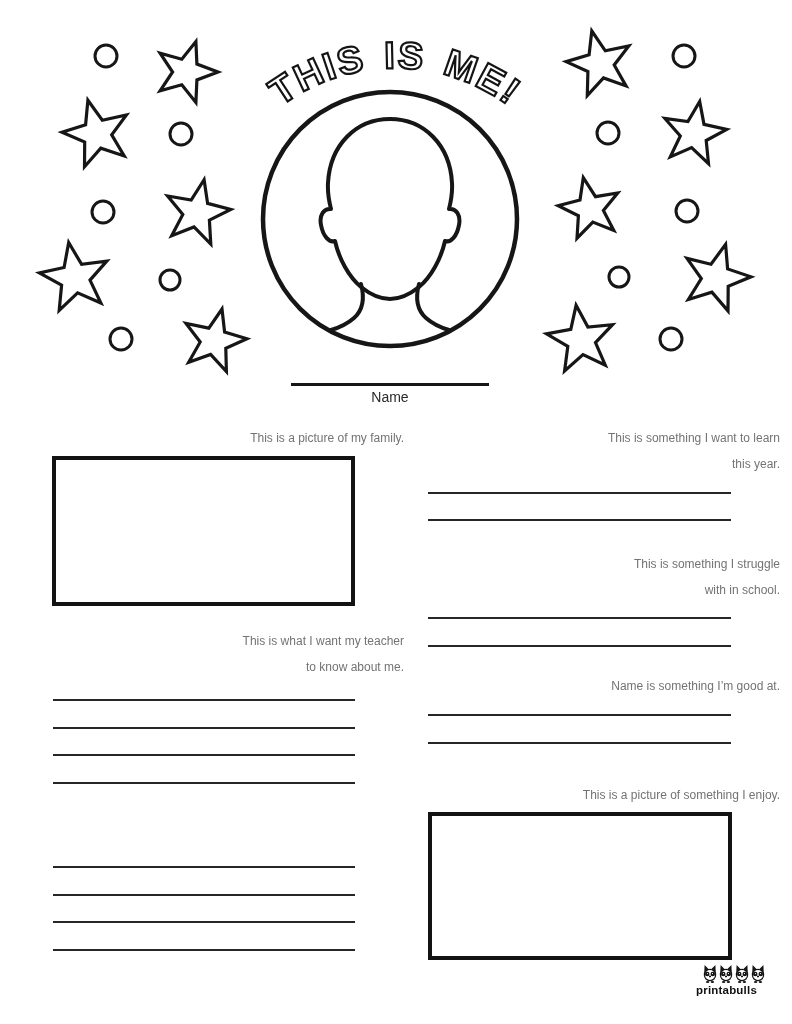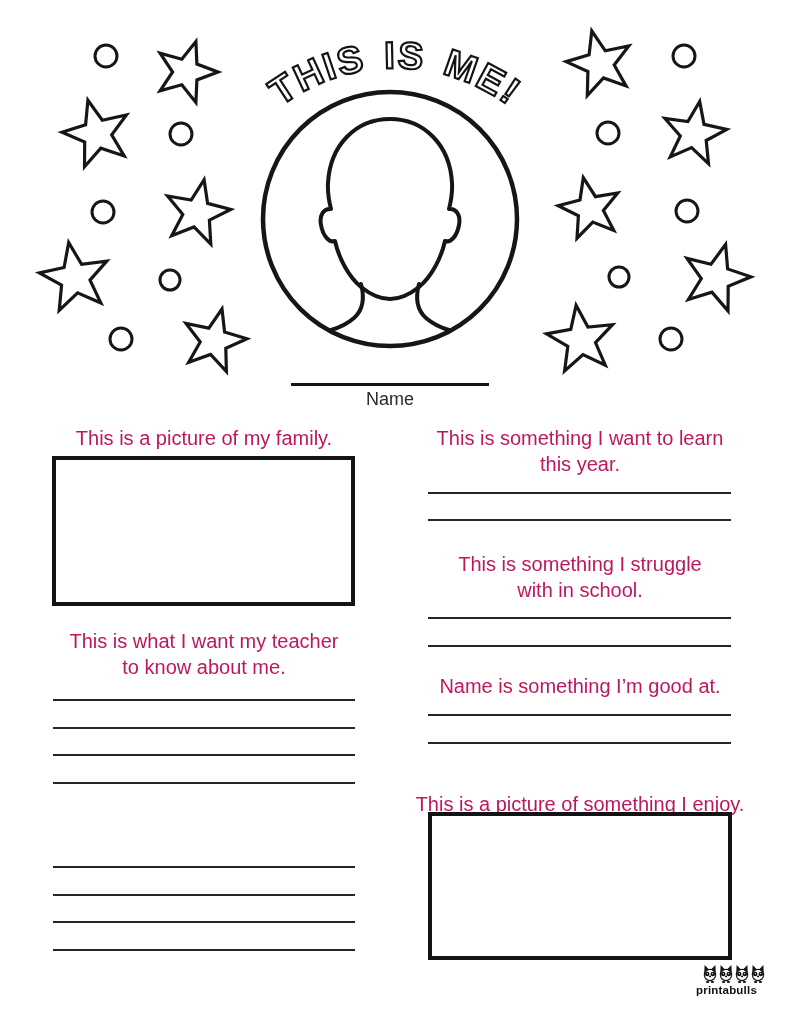--- a/index.html
+++ b/index.html
@@ -7,25 +7,25 @@
     position:relative;
     width:792px;height:1024px;
     background:#ffffff;
     overflow:hidden;
     font-family:"Liberation Sans", sans-serif;
     color:#2e2e2e;
   }
   .abs{position:absolute;}
   .heading{
     position:absolute;
-    text-align:center;
-    font-size:20px;
+    text-align:right;
+    font-size:12px;
     line-height:26px;
     font-weight:500;
-    color:#be185d;
+    color:#737373;
     white-space:nowrap;
   }
   .write-line{
     position:absolute;
     height:0;
     border-top:2.5px solid #262626;
   }
   .picture-box{
     position:absolute;
     background:#ffffff;
@@ -34,21 +34,21 @@
   }
   .name-line{
     position:absolute;
     left:291px;top:383px;width:198px;height:0;
     border-top:3px solid #161616;
   }
   .name-label{
     position:absolute;
     left:291px;top:389px;width:198px;
     text-align:center;
-    font-size:18px;
+    font-size:14px;
     font-weight:500;
     color:#2a2a2a;
   }
   .logo{
     position:absolute;
     left:696px;top:964px;width:76px;height:40px;
     text-align:left;
   }
   .logo-dogs{display:block;margin:0 auto;}
   .logo-text{
@@ -142,21 +142,21 @@
         <div>This is something I struggle</div>
         <div>with in school.</div>
       </div>
       <div class="write-line" style="left: 428px; top: 617px; width: 303px;"></div>
       <div class="write-line" style="left: 428px; top: 645px; width: 303px;"></div>
       <div class="heading" style="left: 380px; top: 673px; width: 400px;">
         <div>Name is something I’m good at.</div>
       </div>
       <div class="write-line" style="left: 428px; top: 714px; width: 303px;"></div>
       <div class="write-line" style="left: 428px; top: 742px; width: 303px;"></div>
-      <div class="heading" style="left: 380px; top: 782px; width: 400px; margin-top: 9px;">
+      <div class="heading" style="left: 380px; top: 782px; width: 400px;">
         <div>This is a picture of something I enjoy.</div>
       </div>
       <div class="picture-box" style="left: 428px; top: 812px; width: 304px; height: 148px;"></div>
     </div>
 
   <div class="logo">
     <svg class="logo-dogs" width="64" height="19" viewBox="0 0 64 19">
       <defs>
         <g id="dog">
           <path d="M2.2,10 L2.6,1 L7,5.4 Z" fill="#141414"></path>

